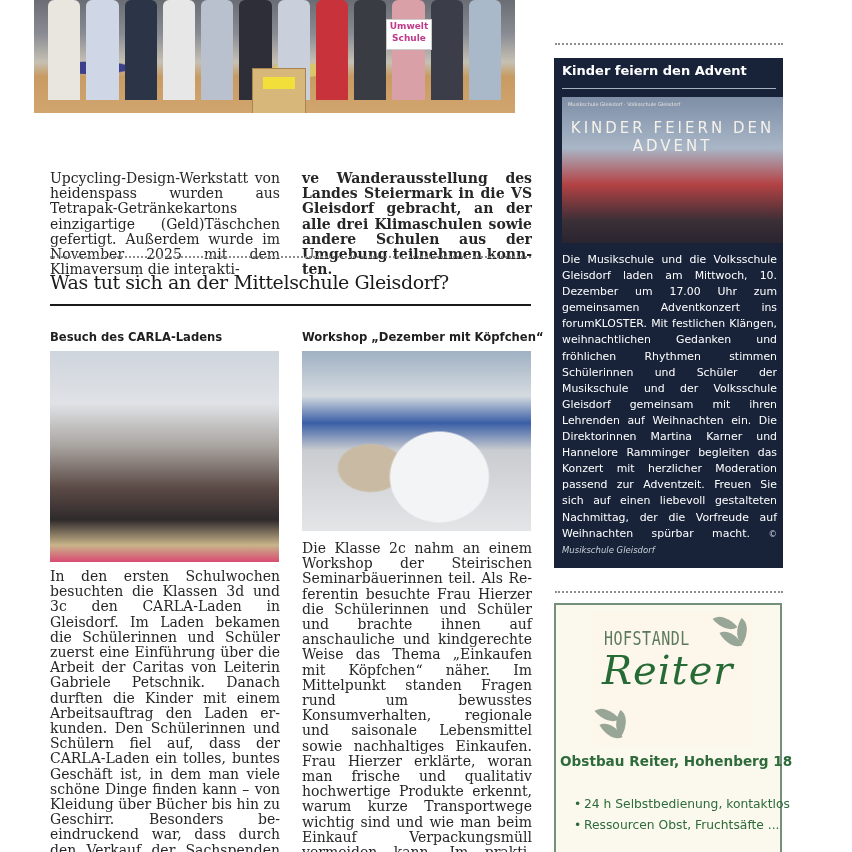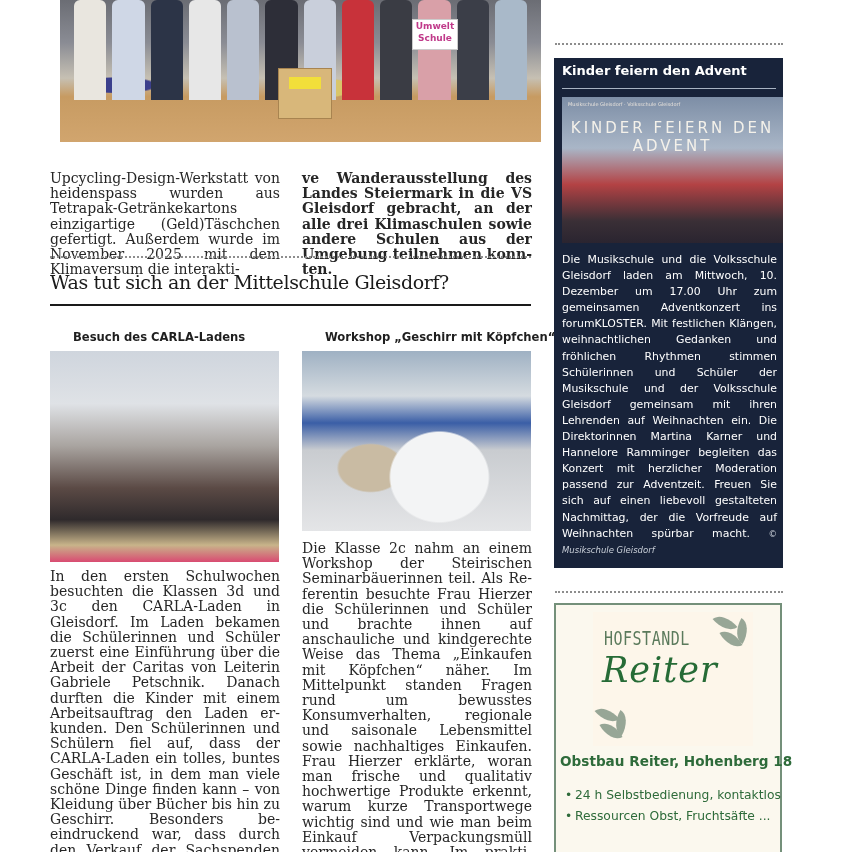--- a/index.html
+++ b/index.html
@@ -5,21 +5,21 @@
   html, body { margin: 0; padding: 0; }
   body {
     width: 852px; height: 852px; overflow: hidden; position: relative;
     background: #ffffff; color: #1e1e1e;
     font-family: "DejaVu Serif", serif;
   }
   .abs { position: absolute; }
   
   .photo { position: absolute; overflow: hidden; }
   .photo-top {
-    left: 60px; top: 0; width: 481px; height: 142px;
+    left: 34px; top: 0; width: 481px; height: 113px;
     background:
       radial-gradient(ellipse at 12% 60%, #3b3f8c 0 6%, transparent 7%),
       radial-gradient(ellipse at 55% 62%, #d9c56a 0 7%, transparent 8%),
       linear-gradient(180deg, #6b6d74 0%, #8a8c94 30%, #c6c0b3 55%, #c79b62 68%, #d1a56e 100%);
   }
   .photo-top .kids { position:absolute; left:0; right:0; top:0; height:100px; display:flex; gap:6px; padding:0 14px; }
   .photo-top .kid { flex:1; border-radius: 6px 6px 0 0; }
   .sign {
     position:absolute; left: 352px; top: 19px; width: 44px; height: 29px;
     background:#fff; border:1px solid #ccc; font-family:"DejaVu Sans", sans-serif;
@@ -66,21 +66,21 @@
     position:absolute; height: 0; border-top: 2px dotted #8d8d8d;
   }
   .headline {
     left: 50px; top: 267px; width: 482px;
     font-family: "DejaVu Serif", serif; font-size: 19px; color: #1a1a1a;
     letter-spacing: -0.4px; white-space: nowrap; line-height: 30px;
   }
   .rule { position:absolute; left: 50px; top: 304px; width: 481px; height: 2px; background: #1a1a1a; }
   .subhead {
     font-family: "DejaVu Sans", sans-serif; font-size: 11.6px; font-weight: bold;
-    color: #1f1f1f; white-space: nowrap; line-height: 14px; margin-left: 23px;
+    color: #1f1f1f; white-space: nowrap; line-height: 14px;
   }
 
   
   .advent-box {
     left: 554px; top: 58px; width: 229px; height: 510px; background: #18233a;
   }
   .advent-heading {
     position:absolute; left: 562px; top: 63px;
     font-family:"DejaVu Sans", sans-serif; font-weight:bold; font-size: 13px; color:#ffffff; white-space:nowrap;
   }
@@ -97,28 +97,28 @@
     left: 554px; top: 603px; width: 228px; height: 260px;
     background: #fbf8ee; border: 2px solid #74907a; box-sizing: border-box;
   }
   .ad-logo-bg { position:absolute; left: 593px; top: 612px; width: 160px; height: 134px; background: #fdf6ea; }
   .ad-brand-top {
     position:absolute; left: 604px; top: 626px; font-family:"DejaVu Sans Mono", monospace;
     color:#5b7a5c; font-size: 15px; letter-spacing: 0.5px; transform: scaleY(1.35); transform-origin: top left;
   }
   .ad-brand-script {
     position:absolute; left: 602px; top: 646px; font-family:"DejaVu Serif", serif; font-style: italic;
-    color:#266b36; font-size: 35px; line-height: 48px; letter-spacing: 1px;
+    color:#266b36; font-size: 40px; line-height: 48px; letter-spacing: 1px;
   }
   .leaf { position:absolute; width: 14px; height: 22px; background:#97a696; border-radius: 0 100% 0 100%; }
   .ad-title {
     position:absolute; left: 560px; top: 753px; font-family:"DejaVu Sans", sans-serif; font-weight: bold;
     font-size: 13.6px; color: #2e6b3a; white-space: nowrap;
   }
-  .ad-list { position:absolute; left: 558px; top: 781px; width: 220px; margin:7px; padding:0; list-style:none;
+  .ad-list { position:absolute; left: 558px; top: 781px; width: 220px; margin:16px; padding:0; list-style:none;
     font-family:"DejaVu Sans", sans-serif; font-size: 12.3px; line-height: 15px; color:#2e6b3a; }
   .ad-list li { position: relative; padding-left: 10px; margin-bottom: 6px; }
   .ad-list li::before { content: "•"; position:absolute; left: 0; top: 0; }
 </style>
 </head>
 <body>
 
 <div class="photo photo-top">
   <div class="kids">
     <div class="kid" style="background:#e9e6df"></div>
@@ -140,21 +140,21 @@
 
 <p class="abs serif-text col-top-left">Upcycling-Design-Werkstatt von heiden­spass wurden aus Tetrapak-Getränkekar­tons einzigartige (Geld)Täschchen ge­fertigt. Außerdem wurde im November 2025 mit dem Klimaversum die interakti-</p>
 <p class="abs serif-text col-top-right">ve Wanderausstellung des Landes Steier­mark in die VS Gleisdorf gebracht, an der alle drei Klimaschulen sowie andere Schu­len aus der Umgebung teilnehmen konn­ten.</p>
 
 <div class="dotted" style="left:50px; top:256px; width:481px;"></div>
 
 <div class="abs headline">Was tut sich an der Mittelschule Gleisdorf?</div>
 <div class="rule"></div>
 
 <div class="abs subhead" style="left:50px; top:330px;">Besuch des CARLA-Ladens</div>
-<div class="abs subhead" style="left:302px; top:330px;">Workshop „Geschirr mit Köpfchen“</div>
+<div class="abs subhead" style="left:302px; top:330px;">Workshop „Dezember mit Köpfchen“</div>
 
 <div class="photo photo-carla"></div>
 <div class="photo photo-workshop"></div>
 
 <p class="abs serif-text col-carla">In den ersten Schulwochen besuchten die Klassen 3d und 3c den CARLA-Laden in Gleisdorf. Im Laden bekamen die Schüle­rinnen und Schüler zuerst eine Einführung über die Arbeit der Caritas von Leiterin Ga­briele Petschnik. Danach durften die Kin­der mit einem Arbeitsauftrag den Laden er­kunden. Den Schülerinnen und Schülern fiel auf, dass der CARLA-Laden ein tolles, buntes Geschäft ist, in dem man viele schö­ne Dinge finden kann – von Kleidung über Bücher bis hin zu Geschirr. Besonders be­eindruckend war, dass durch den Verkauf der Sachspenden Menschen in Not gehol­fen wird. Außerdem trägt Second-hand-Konsum dazu bei, Ressourcen zu schonen und Abfall zu vermeiden. Beim Reflektieren der Eindrücke meinten einige Kinder, dass sie sich gut vorstellen können, den CARLA-</p>
 <p class="abs serif-text col-workshop">Die Klasse 2c nahm an einem Workshop der Steirischen Seminarbäuerinnen teil. Als Re­ferentin besuchte Frau Hierzer die Schüle­rinnen und Schüler und brachte ihnen auf anschauliche und kindgerechte Weise das Thema „Einkaufen mit Köpfchen“ näher. Im Mittelpunkt standen Fragen rund um be­wusstes Konsumverhalten, regionale und saisonale Lebensmittel sowie nachhalti­ges Einkaufen. Frau Hierzer erklärte, woran man frische und qualitativ hochwertige Pro­dukte erkennt, warum kurze Transportwege wichtig sind und wie man beim Einkauf Ver­packungsmüll vermeiden kann. Im prakti­schen Teil bereiteten die Schülerinnen und Schüler gemeinsam mit Frau Hierzer einen Aufstrich aus regionalen Zutaten zu. Mit großer Begeisterung wurde geschnippelt, gerührt und schließlich auch gemeinsam verkostet. Der Workshop war nicht nur lehr­reich, sondern machte den Kindern auch</p>
 
 <div class="dotted" style="left:555px; top:43px; width:228px;"></div>
 <div class="abs advent-box"></div>
 <div class="advent-heading">Kinder feiern den Advent</div>

